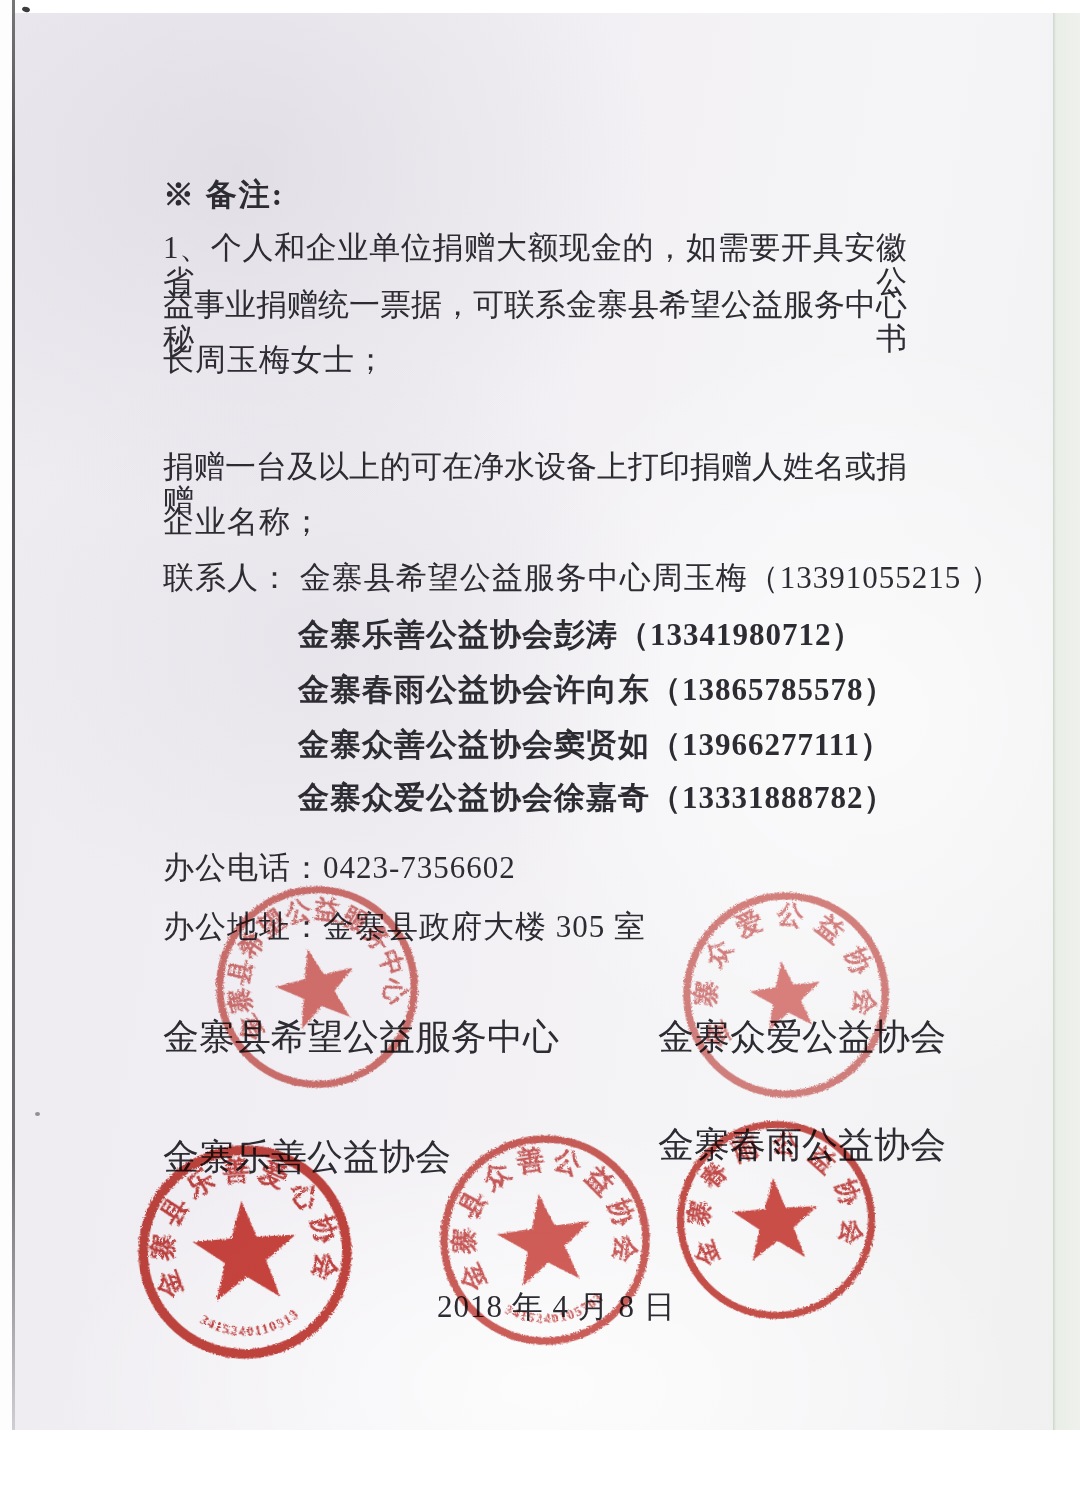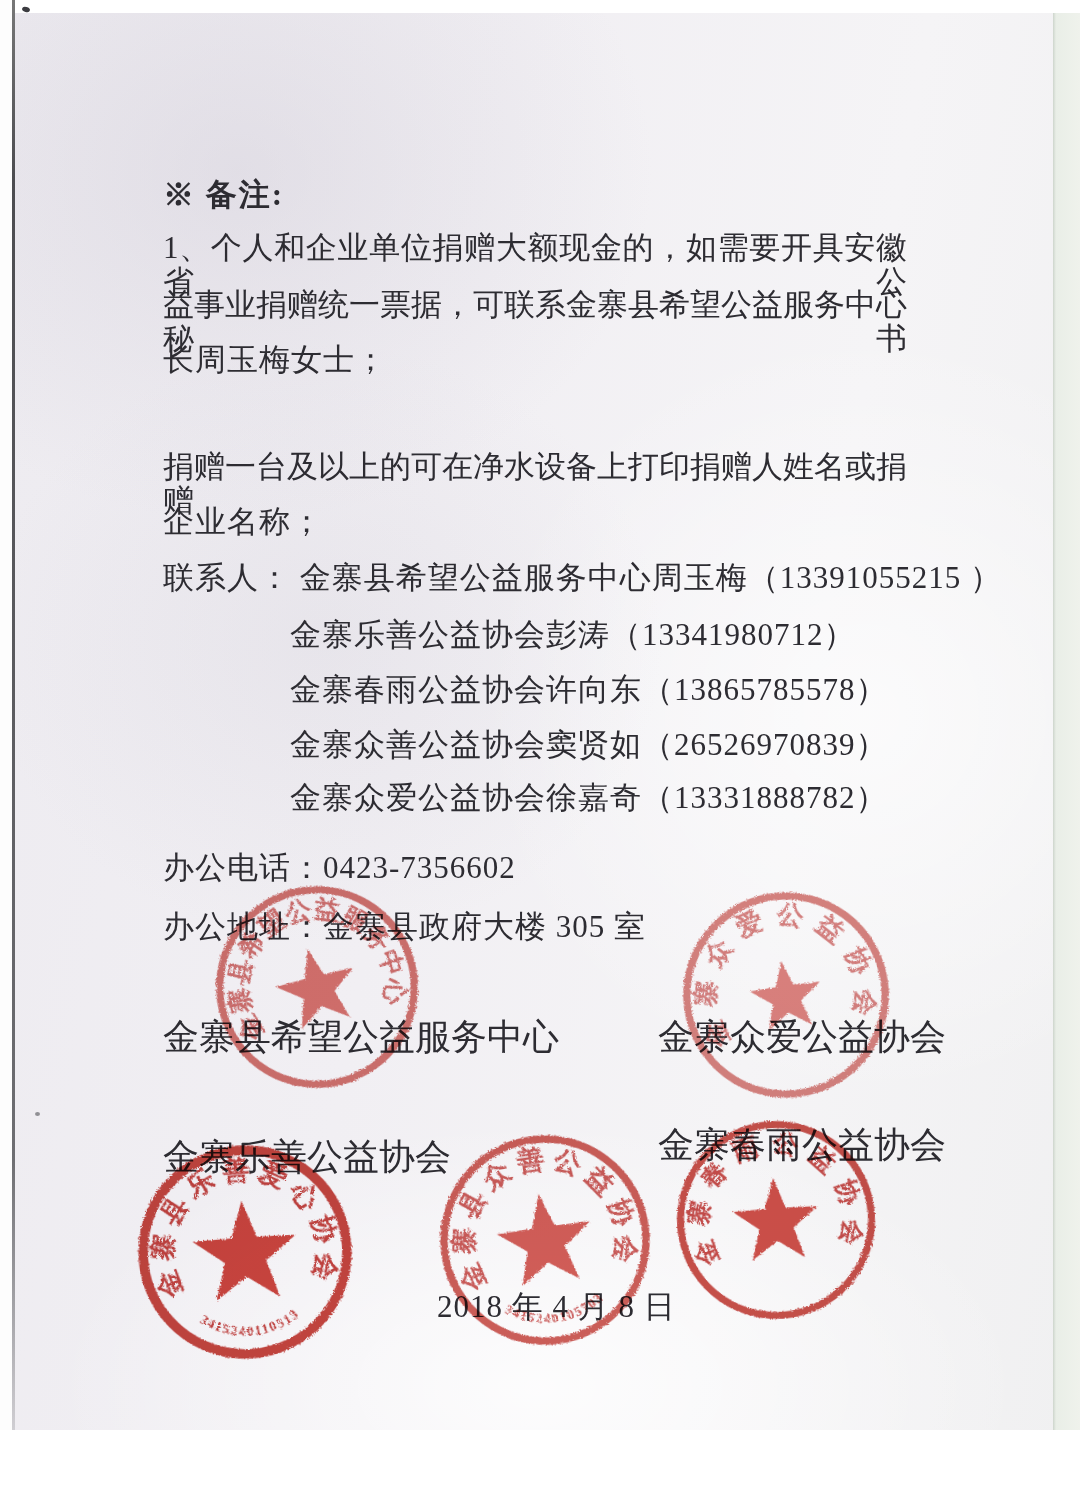--- a/index.html
+++ b/index.html
@@ -24,21 +24,21 @@
   .speck{position:absolute;border-radius:50%;}
   .speck.a{left:22px;top:7px;width:8px;height:5px;background:#3c3c40;transform:rotate(15deg);}
   .speck.b{left:35px;top:1112px;width:5px;height:4px;background:#909094;}
 
   
   .line{position:absolute;left:163px;font-size:31px;line-height:34px;color:#2d2c32;
     white-space:pre;letter-spacing:1px;}
   .line.heading{font-weight:700;letter-spacing:2px;}
   .line.j{width:744px;white-space:normal;text-align:justify;text-align-last:justify;
     text-justify:distribute;letter-spacing:0;}
-  .line.indent{left:290px;}
+  .line.indent{left:298px;font-weight:bold;}
   .line.sig{font-size:36px;letter-spacing:0;}
 
   
   .seal{position:absolute;mix-blend-mode:multiply;}
   .seal .ring{fill:none;stroke:#c0302c;stroke-width:7.5px;}
   .seal .ring.bold{stroke-width:9.5px;}
   .seal .star{fill:#c9322c;}
   .seal text{font-family:"Liberation Serif","DejaVu Serif",serif;fill:#bf2e2c;}
   .seal .arc{font-size:27px;font-weight:700;text-anchor:middle;}
   .seal .arc.ls8{letter-spacing:11.5px;}
@@ -65,21 +65,21 @@
 
   <div class="line heading" style="top:178px">※ 备注:</div>
   <div class="line j" style="top:231px">1、个人和企业单位捐赠大额现金的，如需要开具安徽省公</div>
   <div class="line j" style="top:288px">益事业捐赠统一票据，可联系金寨县希望公益服务中心秘书</div>
   <div class="line" style="top:343px">长周玉梅女士；</div>
   <div class="line j" style="top:450px">捐赠一台及以上的可在净水设备上打印捐赠人姓名或捐赠</div>
   <div class="line" style="top:505px">企业名称；</div>
   <div class="line" style="top:561px">联系人： 金寨县希望公益服务中心周玉梅（13391055215 ）</div>
   <div class="line indent" style="top:618px">金寨乐善公益协会彭涛（13341980712）</div>
   <div class="line indent" style="top:673px">金寨春雨公益协会许向东（13865785578）</div>
-  <div class="line indent" style="top:728px">金寨众善公益协会窦贤如（26526970839）</div>
+  <div class="line indent" style="top:728px">金寨众善公益协会窦贤如（13966277111）</div>
   <div class="line indent" style="top:781px">金寨众爱公益协会徐嘉奇（13331888782）</div>
   <div class="line" style="top:851px">办公电话：0423-7356602</div>
   <div class="line" style="top:910px">办公地址：金寨县政府大楼 305 室</div>
 
   <div class="line sig" style="top:1020px">金寨县希望公益服务中心</div>
   <div class="line sig" style="left:658px;top:1020px">金寨众爱公益协会</div>
   <div class="line sig" style="top:1140px">金寨乐善公益协会</div>
   <div class="line sig" style="left:658px;top:1128px">金寨春雨公益协会</div>
   <div class="line" style="left:437px;top:1290px">2018 年 4 月 8 日</div>
 

